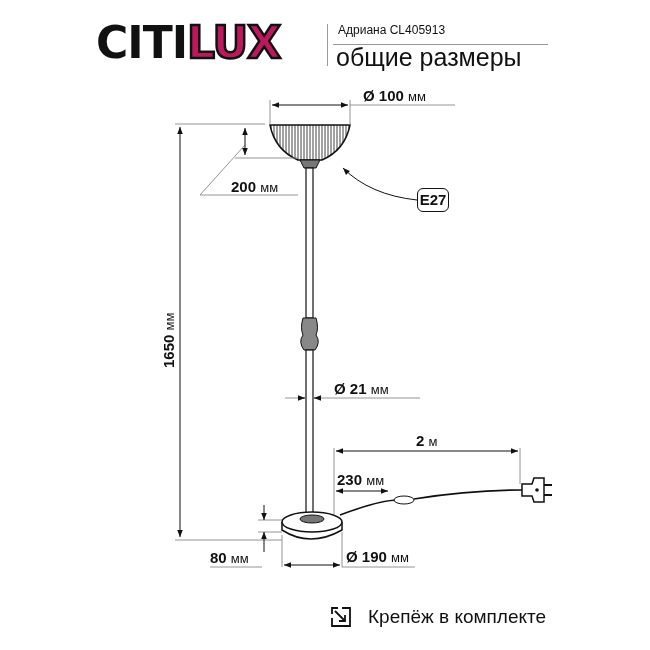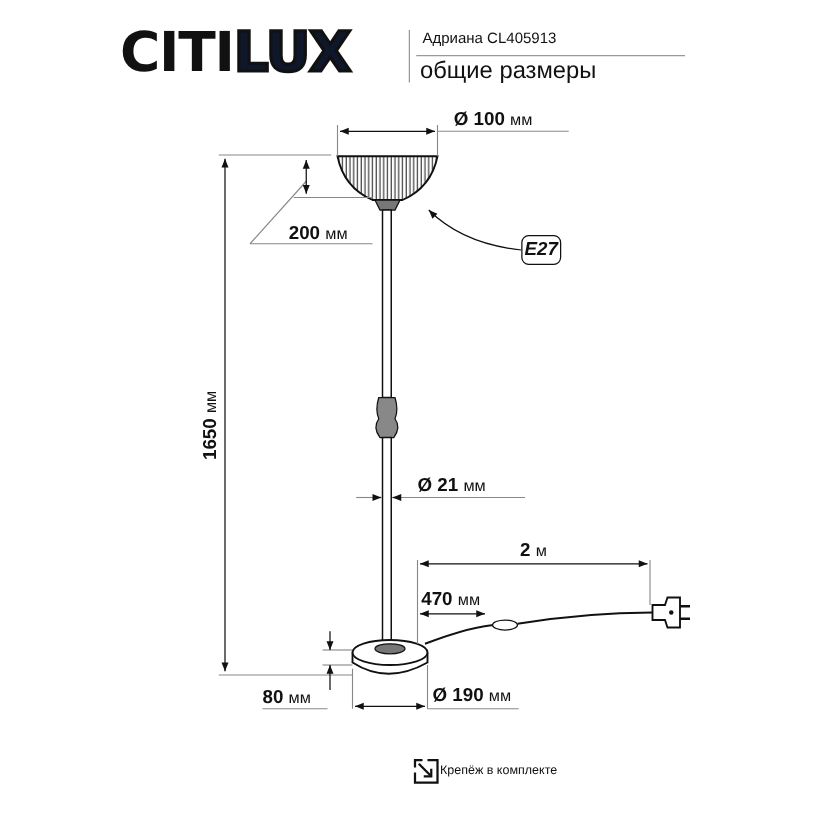--- a/index.html
+++ b/index.html
@@ -1,28 +1,28 @@
 <!DOCTYPE html>
 <html><head>
 <meta charset="utf-8">
 <style>
   html, body { margin:0; padding:0; background:#ffffff; }
   body { width:650px; height:650px; position:relative; overflow:hidden; font-family:"Liberation Sans", sans-serif; color:#111; }
   .abs { position:absolute; }
   .logo { left:96px; top:18px; font-family:"DejaVu Sans", sans-serif; font-weight:bold; font-size:44px; letter-spacing:-1px; line-height:50px; color:#111; }
-  .logo .outline { color:#0f172a; -webkit-text-stroke:2.5px #111; }
+  .logo .outline { color:#be185d; -webkit-text-stroke:2.5px #111; }
   .sep { left:327px; top:24px; width:1px; height:42px; background:#999; }
   .model { left:338px; top:20px; font-size:12px; line-height:20px; }
   .hline { left:333px; top:44px; width:215px; height:1px; background:#999; }
-  .subtitle { left:336px; top:42px; font-size:19px; line-height:30px; font-weight:normal;text-align:center; }
+  .subtitle { left:336px; top:42px; font-size:25px; line-height:30px; font-weight:normal;text-align:center; }
   .dim { font-size:15px; font-weight:bold; white-space:nowrap; }
   .dim .unit { font-weight:normal; font-size:13px; }
   .vtext { transform:rotate(-90deg); transform-origin:left top; }
-  .e27box { left:417px; top:188px; width:30px; height:22px; border:1.5px solid #111; border-radius:6px; font-weight:bold; font-size:15px; text-align:center; line-height:22px;font-style:italic; }
-  .footer { left:330px; top:606px; font-size:10px; line-height:22px; display:flex; align-items:center; gap:0; }
+  .e27box { left:417px; top:188px; width:30px; height:22px; border:1.5px solid #111; border-radius:6px; font-weight:bold; font-size:15px; text-align:center; line-height:22px; }
+  .footer { left:330px; top:606px; font-size:19px; line-height:22px; display:flex; align-items:center; gap:16px; }
 </style>
 </head>
 <body>
 
 <div class="abs logo"><span>CITI</span><span class="outline">LUX</span></div>
 <div class="abs sep"></div>
 <div class="abs model">Адриана CL405913</div>
 <div class="abs hline"></div>
 <div class="abs subtitle">общие размеры</div>
 
@@ -100,21 +100,21 @@
     <path d="M417,200 Q370,195 343,168" marker-end="url(#ar)"></path>
   </g>
 </svg>
 
 <div class="abs dim" style="left:363px;top:87px"><span>Ø</span> <span>100</span> <span class="unit">мм</span></div>
 <div class="abs dim" style="left:231px;top:178px"><span>200</span> <span class="unit">мм</span></div>
 <div class="abs e27box">E27</div>
 <div class="abs dim vtext" style="left:160px;top:368px"><span>1650</span> <span class="unit">мм</span></div>
 <div class="abs dim" style="left:334px;top:380px"><span>Ø</span> <span>21</span> <span class="unit">мм</span></div>
 <div class="abs dim" style="left:416px;top:432px"><span>2</span> <span class="unit">м</span></div>
-<div class="abs dim" style="left:337px;top:471px"><span>470</span> <span class="unit">мм</span></div>
+<div class="abs dim" style="left:337px;top:471px"><span>230</span> <span class="unit">мм</span></div>
 <div class="abs dim" style="left:210px;top:549px"><span>80</span> <span class="unit">мм</span></div>
 <div class="abs dim" style="left:346px;top:548px"><span>Ø</span> <span>190</span> <span class="unit">мм</span></div>
 
 <div class="abs footer">
   <svg width="22" height="22">
     <path d="M2,8 L2,2 L8,2" fill="none" stroke="#111" stroke-width="1.8"></path>
     <path d="M2,12 L2,20 L20,20 L20,2 L12,2" fill="none" stroke="#111" stroke-width="1.8"></path>
     <line x1="5" y1="5" x2="15" y2="15" stroke="#111" stroke-width="1.8"></line>
     <path d="M9,15 L15,15 L15,9" fill="none" stroke="#111" stroke-width="1.8"></path>
   </svg>

